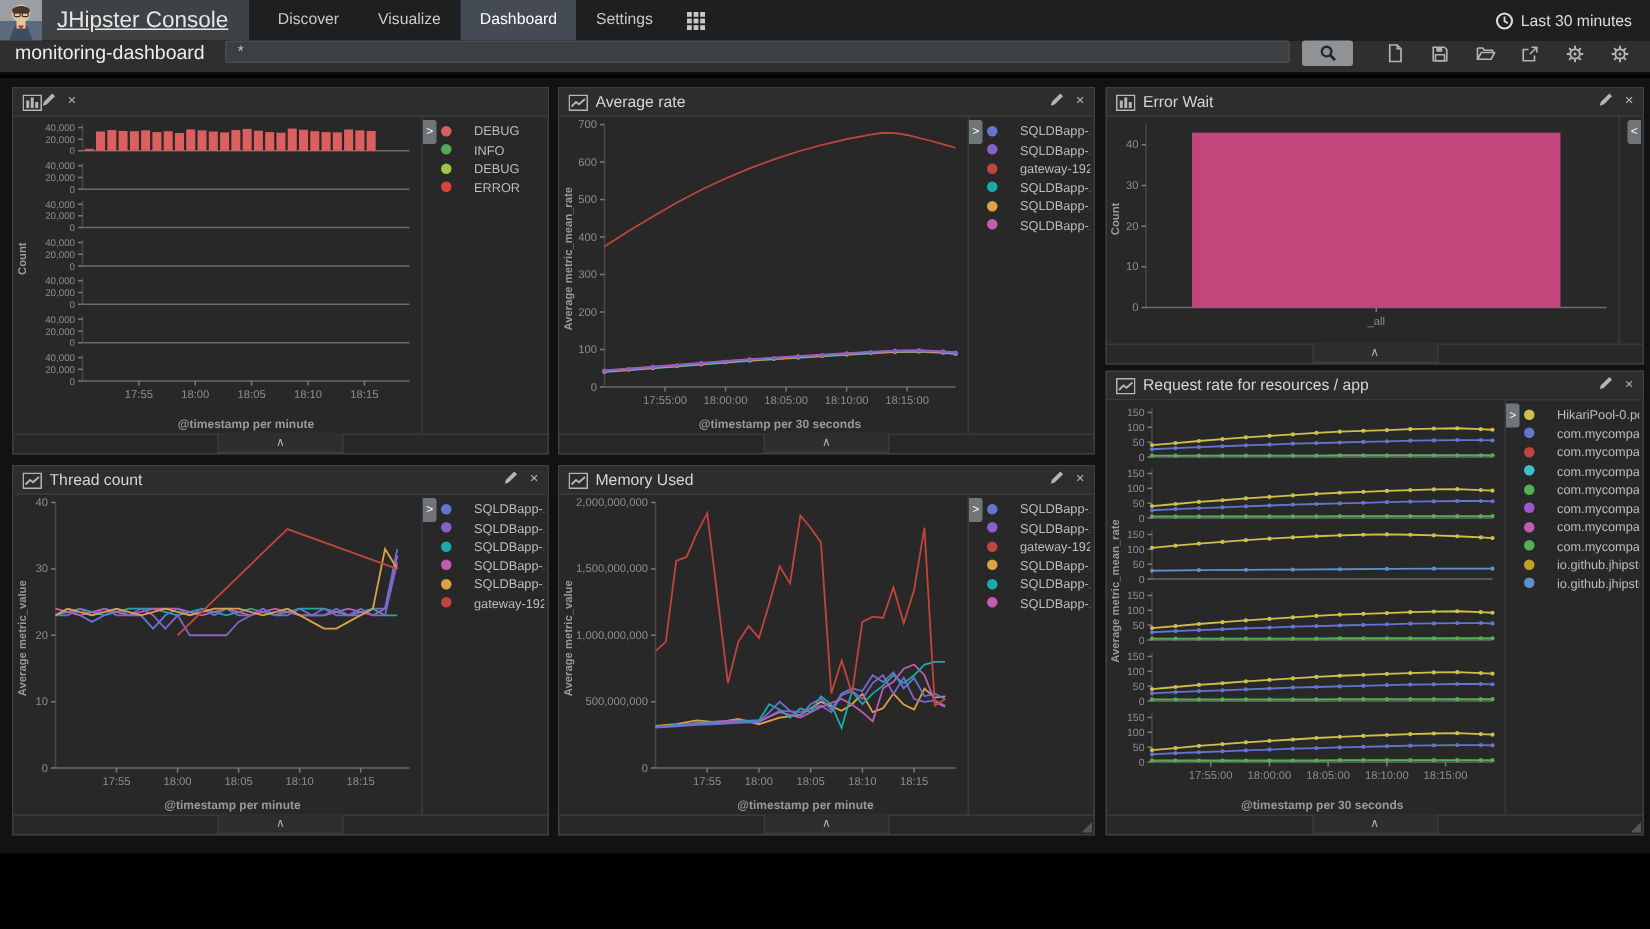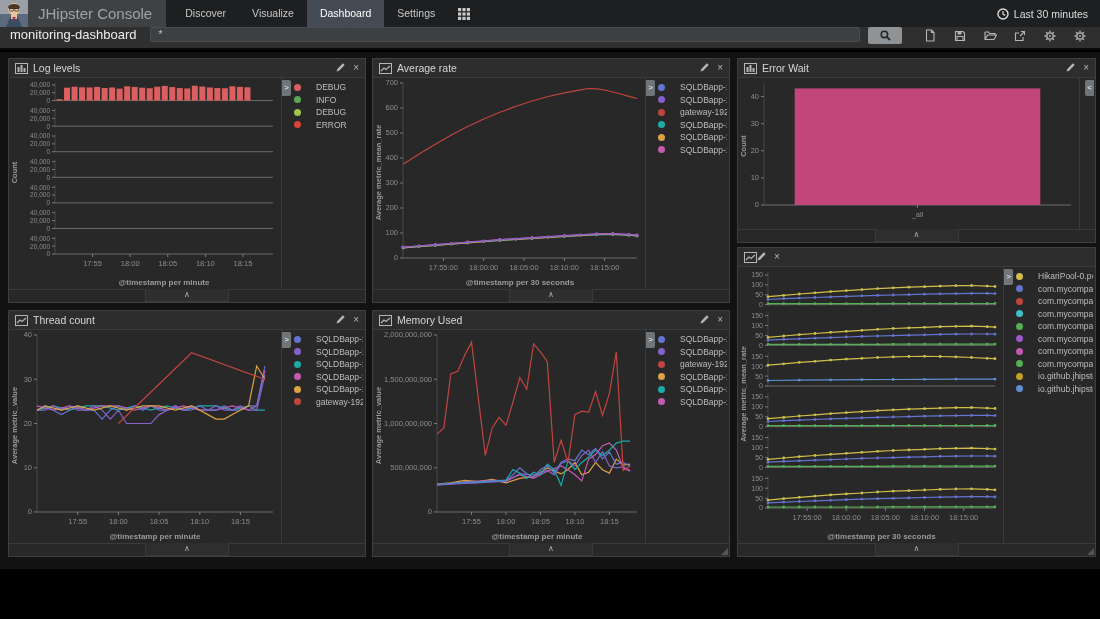--- a/index.html
+++ b/index.html
@@ -3,21 +3,21 @@
 <meta charset="utf-8">
 <style>
   * { margin:0; padding:0; box-sizing:border-box; }
   html,body { background:#000; }
   body { font-family:"Liberation Sans", sans-serif; }
   .app { position:relative; width:1100px; height:619px; background:#000; overflow:hidden; }
 
   
   .navbar { position:absolute; left:0; top:0; width:1100px; height:27px; background:#1d1f21; display:flex; align-items:stretch; }
   .logo { width:28px; height:27px; background:#8a8f94; flex:0 0 auto; cursor:pointer; }
-  .brand { background:#3e4245; color:#a3a3a3; font-size:15px; line-height:27px; padding:0 14px 0 10px; white-space:nowrap; }
+  .brand { background:#3e4245; color:#e5e5e5; font-size:15px; line-height:27px; padding:0 14px 0 10px; white-space:nowrap;text-decoration:underline; }
   .nav { display:flex; align-items:stretch; margin-left:6px; }
   .nav-item { position:relative; color:#c9c9c9; font-size:10.5px; font-weight:normal; line-height:27px; padding:0 13px; cursor:pointer; }
   .nav-item.active { background:#444b54; color:#fff; }
   .nav-item.active::after { content:""; position:absolute; left:50%; bottom:-4px; margin-left:-4px; border:4px solid transparent; border-top-color:#444b54; }
   .nav-grid { display:flex; align-items:center; padding:0 10px; cursor:pointer; }
   .nav-spacer { flex:1; }
   .timepicker { display:flex; align-items:center; gap:5px; color:#dcdcdc; font-size:10.5px; padding:0 12px; cursor:pointer; }
 
   
   .toolbar { position:absolute; left:0; top:27px; width:1100px; height:23px; background:#2f2f2f; display:flex; padding:0 8px 0 10px; border-bottom:2px solid #0a0a0a; }
@@ -157,21 +157,20 @@
   <main class="dash">
 
     <section class="panel" style="left:8px;top:6px;width:358px;height:245px">
       <div class="phead">
         <svg width="13" height="11" viewBox="0 0 13 11">
           <rect x="0.5" y="0.5" width="12" height="10" fill="none" stroke="#b5b5b5"></rect>
           <rect x="2.5" y="4" width="2" height="5" fill="#b5b5b5"></rect>
             <rect x="5.5" y="2" width="2" height="7" fill="#b5b5b5"></rect>
             <rect x="8.5" y="5" width="2" height="4" fill="#b5b5b5"></rect>
         </svg>
-        <span class="ptitle">Log levels</span>
         <span class="pacts">
           <span class="pact">
             <svg width="9" height="9" viewBox="0 0 9 9">
                 <path d="M0.5 8.5l0.8-2.6L6.9 0.3l1.8 1.8-5.6 5.6z" fill="#b5b5b5"></path>
               </svg>
           </span>
           <span class="pact">×</span>
         </span>
       </div>
       <div class="pbody">
@@ -664,20 +663,21 @@
       </div>
       <div class="rsz"></div>
     </section>
 
     <section class="panel" style="left:737px;top:195px;width:359px;height:310px">
       <div class="phead">
         <svg width="13" height="11" viewBox="0 0 13 11">
           <rect x="0.5" y="0.5" width="12" height="10" fill="none" stroke="#b5b5b5"></rect>
           <path d="M2 8l3-3 2 1.5L11 3" fill="none" stroke="#b5b5b5" stroke-width="1.2"></path>
         </svg>
+        <span class="ptitle">Request rate for resources / app</span>
         <span class="pacts">
           <span class="pact">
             <svg width="9" height="9" viewBox="0 0 9 9">
                 <path d="M0.5 8.5l0.8-2.6L6.9 0.3l1.8 1.8-5.6 5.6z" fill="#b5b5b5"></path>
               </svg>
           </span>
           <span class="pact">×</span>
         </span>
       </div>
       <div class="pbody">

